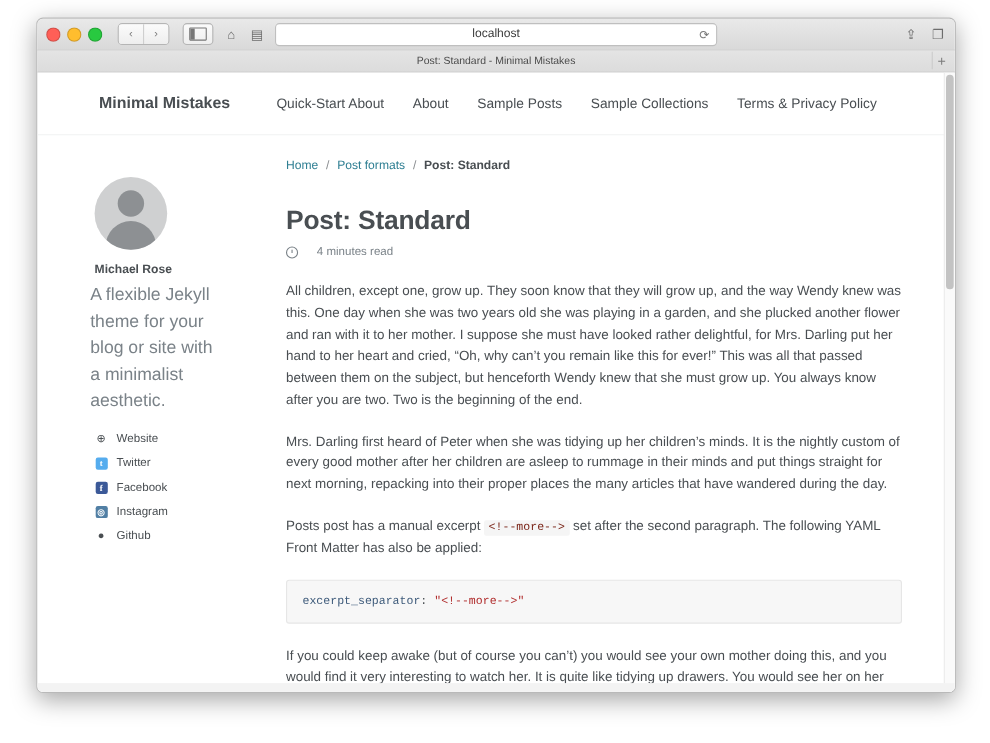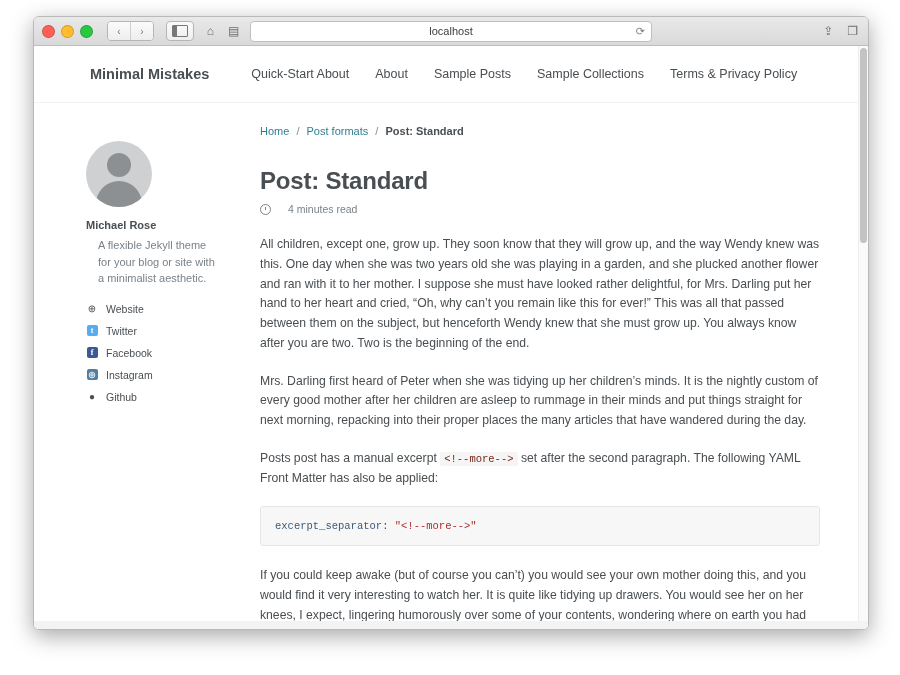--- a/index.html
+++ b/index.html
@@ -245,24 +245,24 @@
     background: #8d9093;
     left: 10px; top: 40px;
   }
   .author-name {
     font-size: 11px;
     font-weight: bold;
     color: #494e52;
     margin: 0 0 6px 4px;
   }
   .author-bio {
-    font-size: 11px;
+    font-size: 16px;
     color: #7a8288;
     line-height: 1.5;
-    margin: 0 0 16px 16px;
+    margin: 0 0 16px 0;
     width: 120px;
   }
   .author-links {
     list-style: none;
     margin: 0;
     padding: 0 0 0 4px;
   }
   .author-links li {
     display: flex;
     align-items: center;
@@ -419,20 +419,24 @@
         <span>localhost</span>
         <span class="reload">⟳</span>
       </div>
 
       <div class="right-icons">
         <span>⇪</span>
         <span>❐</span>
       </div>
     </div>
 
+    <div class="tabbar">
+      <span class="tab-title">Post: Standard - Minimal Mistakes</span>
+      <span class="tab-plus">+</span>
+    </div>
 
     <div class="viewport">
       <div class="page">
 
         <div class="masthead">
           <div class="masthead-inner">
             <div class="site-title">Minimal Mistakes</div>
             <div class="nav">
               <a href="#">Quick-Start About</a>
               <a href="#">About</a>

